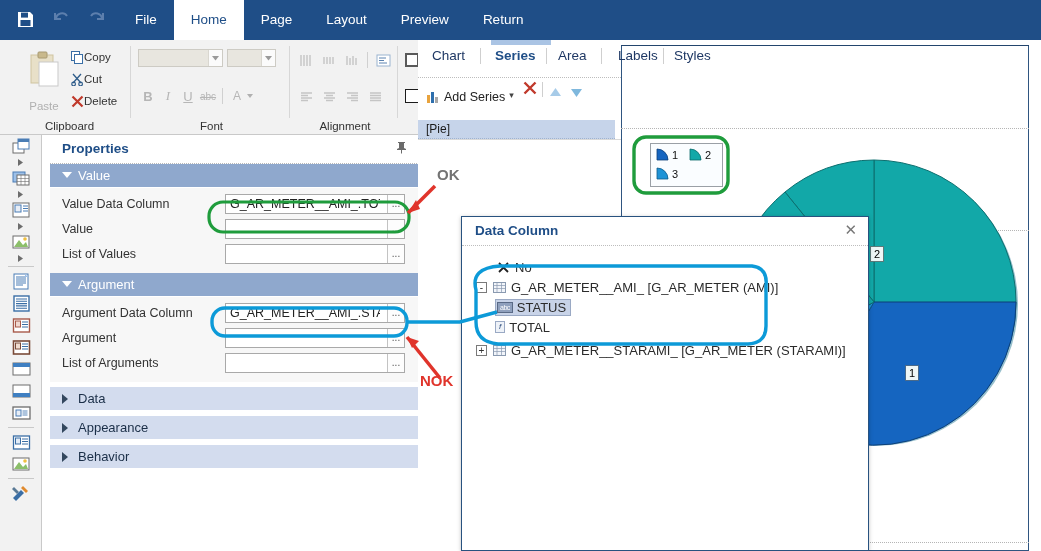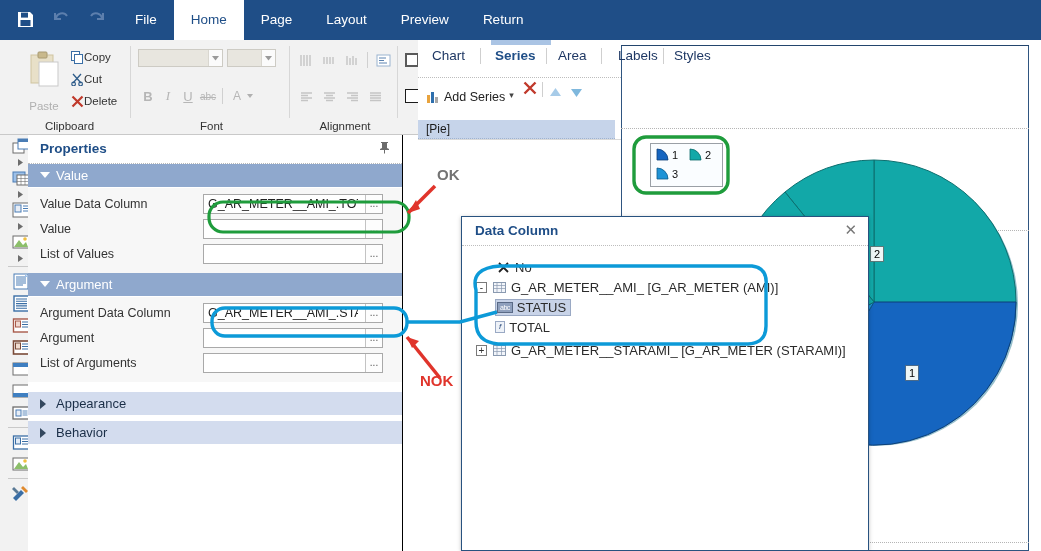--- a/index.html
+++ b/index.html
@@ -71,22 +71,22 @@
   .lefttool {
     position:absolute; left:0; top:135px; width:42px; height:416px;
     background:#f2f2f2; border-right:1px solid #c9c9c9;
   }
   .lt-item { position:relative; width:42px; height:22px; display:flex; align-items:center; justify-content:center; }
   .lt-arrow { width:42px; height:10px; display:flex; align-items:center; justify-content:center; }
   .lt-sep { width:26px; height:1px; background:#c9c9c9; margin:3px 8px; }
 
   
   .props {
-    position:absolute; left:28px; top:135px; width:375px; height:416px;
-    background:#ffffff; border-right:1px solid #000000;
+    position:absolute; left:50px; top:135px; width:375px; height:416px;
+    background:#ffffff; border-right:6px solid #000000;
   }
   .props-head {
     height:29px; border-bottom:1px dotted #b9b9b9; position:relative; background:#fff;
   }
   .props-title { position:absolute; left:12px; top:6px; font-size:13.5px; font-weight:bold; color:#1f4e87; }
   .props-pin { position:absolute; right:12px; top:6px; color:#555; font-size:13px; }
 
   .sec-head {
     height:24px; background:#8fa8cd; color:#ffffff; position:relative;
     border-bottom:1px solid #fff;
@@ -583,20 +583,24 @@
       <div class="prow">
         <span class="prow-label">List of Arguments</span>
         <span class="pfield">
           <span class="ptext"></span>
           <span class="pellipsis">...</span>
         </span>
       </div>
     </div>
 
     <div style="height:5px;background:#fff;"></div>
+    <div class="sec-head collapsed">
+      <span class="sec-tri closed"></span>
+      <span class="sec-label">Data</span>
+    </div>
     <div style="height:5px;background:#fff;"></div>
     <div class="sec-head collapsed">
       <span class="sec-tri closed"></span>
       <span class="sec-label">Appearance</span>
     </div>
     <div style="height:5px;background:#fff;"></div>
     <div class="sec-head collapsed">
       <span class="sec-tri closed"></span>
       <span class="sec-label">Behavior</span>
     </div>

